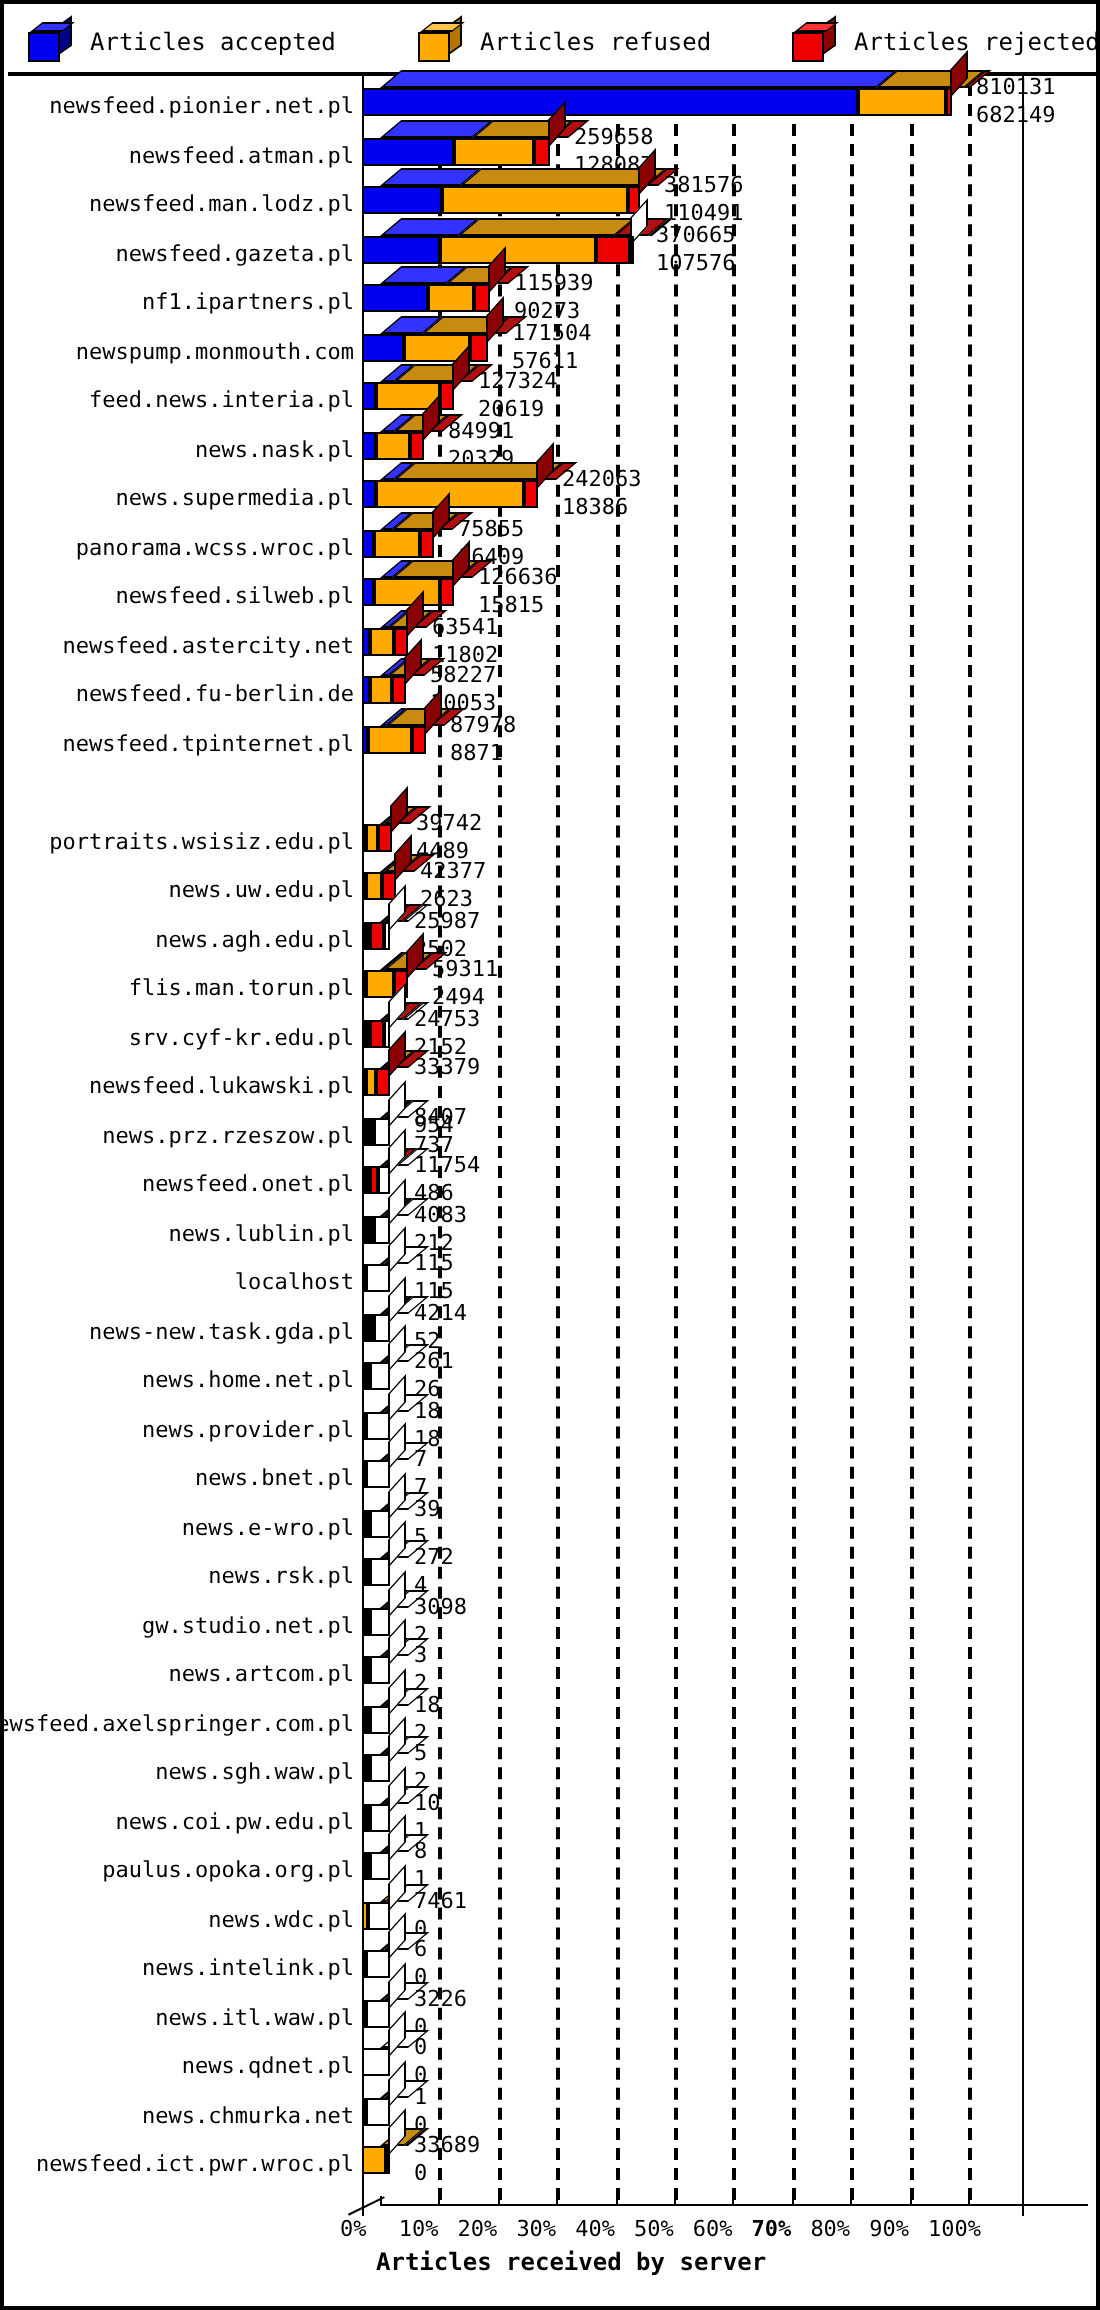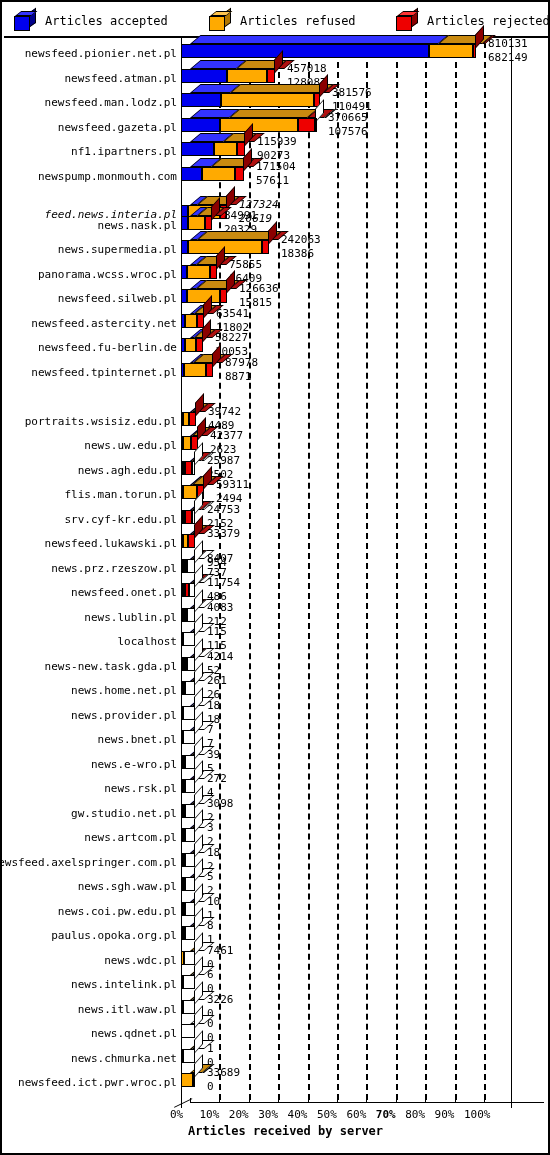--- a/index.html
+++ b/index.html
@@ -108,21 +108,21 @@
       <div class="row" style="top: 30.5px; width: 544px;">
         <div class="ylab" style="right: 371px; top: 9px;">newsfeed.atman.pl</div>
         <div class="seg-top" style="left: 186px; top: -9px; width: 46px; height: 9px; background: rgb(51, 51, 255);"></div>
         <div class="seg" style="left: 177px; top: 0px; width: 46px; height: 14px; background: rgb(0, 0, 238);"></div>
         <div class="seg-top" style="left: 232px; top: -9px; width: 40px; height: 9px; background: rgb(201, 138, 16);"></div>
         <div class="seg" style="left: 223px; top: 0px; width: 40px; height: 14px; background: rgb(255, 170, 0);"></div>
         <div class="seg-top" style="left: 272px; top: -9px; width: 8px; height: 9px; background: rgb(176, 16, 16);"></div>
         <div class="seg-side" style="left: 270px; top: -9px; width: 9px; height: 14px; background: rgb(139, 0, 0);"></div>
         <div class="seg" style="left: 263px; top: 0px; width: 8px; height: 14px; background: rgb(238, 0, 0);"></div>
         <div class="vals" style="left: 283px; top: -6px;">
-          <span>457018</span>
+          <span>259658</span>
           <span style="margin-top: 3px;">128087</span>
         </div>
       </div>
       <div class="row" style="top: 55px; width: 544px;">
         <div class="ylab" style="right: 371px; top: 9px;">newsfeed.man.lodz.pl</div>
         <div class="seg-top" style="left: 186px; top: -9px; width: 40px; height: 9px; background: rgb(51, 51, 255);"></div>
         <div class="seg" style="left: 177px; top: 0px; width: 40px; height: 14px; background: rgb(0, 0, 238);"></div>
         <div class="seg-top" style="left: 226px; top: -9px; width: 93px; height: 9px; background: rgb(201, 138, 16);"></div>
         <div class="seg" style="left: 217px; top: 0px; width: 93px; height: 14px; background: rgb(255, 170, 0);"></div>
         <div class="seg-top" style="left: 319px; top: -9px; width: 6px; height: 9px; background: rgb(176, 16, 16);"></div>
@@ -170,21 +170,21 @@
         <div class="seg-top" style="left: 207px; top: -9px; width: 33px; height: 9px; background: rgb(201, 138, 16);"></div>
         <div class="seg" style="left: 198px; top: 0px; width: 33px; height: 14px; background: rgb(255, 170, 0);"></div>
         <div class="seg-top" style="left: 240px; top: -9px; width: 9px; height: 9px; background: rgb(176, 16, 16);"></div>
         <div class="seg-side" style="left: 239px; top: -9px; width: 9px; height: 14px; background: rgb(139, 0, 0);"></div>
         <div class="seg" style="left: 231px; top: 0px; width: 9px; height: 14px; background: rgb(238, 0, 0);"></div>
         <div class="vals" style="left: 252px; top: -6px;">
           <span>171504</span>
           <span style="margin-top: 3px;">57611</span>
         </div>
       </div>
-      <div class="row" style="top: 167px; width: 544px; font-style: italic;">
+      <div class="row" style="top: 153px; width: 544px;">
         <div class="ylab" style="right: 371px; top: 9px;">feed.news.interia.pl</div>
         <div class="seg-top" style="left: 186px; top: -9px; width: 7px; height: 9px; background: rgb(51, 51, 255);"></div>
         <div class="seg" style="left: 177px; top: 0px; width: 7px; height: 14px; background: rgb(0, 0, 238);"></div>
         <div class="seg-top" style="left: 193px; top: -9px; width: 32px; height: 9px; background: rgb(201, 138, 16);"></div>
         <div class="seg" style="left: 184px; top: 0px; width: 32px; height: 14px; background: rgb(255, 170, 0);"></div>
         <div class="seg-top" style="left: 225px; top: -9px; width: 7px; height: 9px; background: rgb(176, 16, 16);"></div>
         <div class="seg-side" style="left: 222px; top: -9px; width: 9px; height: 14px; background: rgb(139, 0, 0);"></div>
         <div class="seg" style="left: 216px; top: 0px; width: 7px; height: 14px; background: rgb(238, 0, 0);"></div>
         <div class="vals" style="left: 235px; top: -6px;">
           <span>127324</span>

